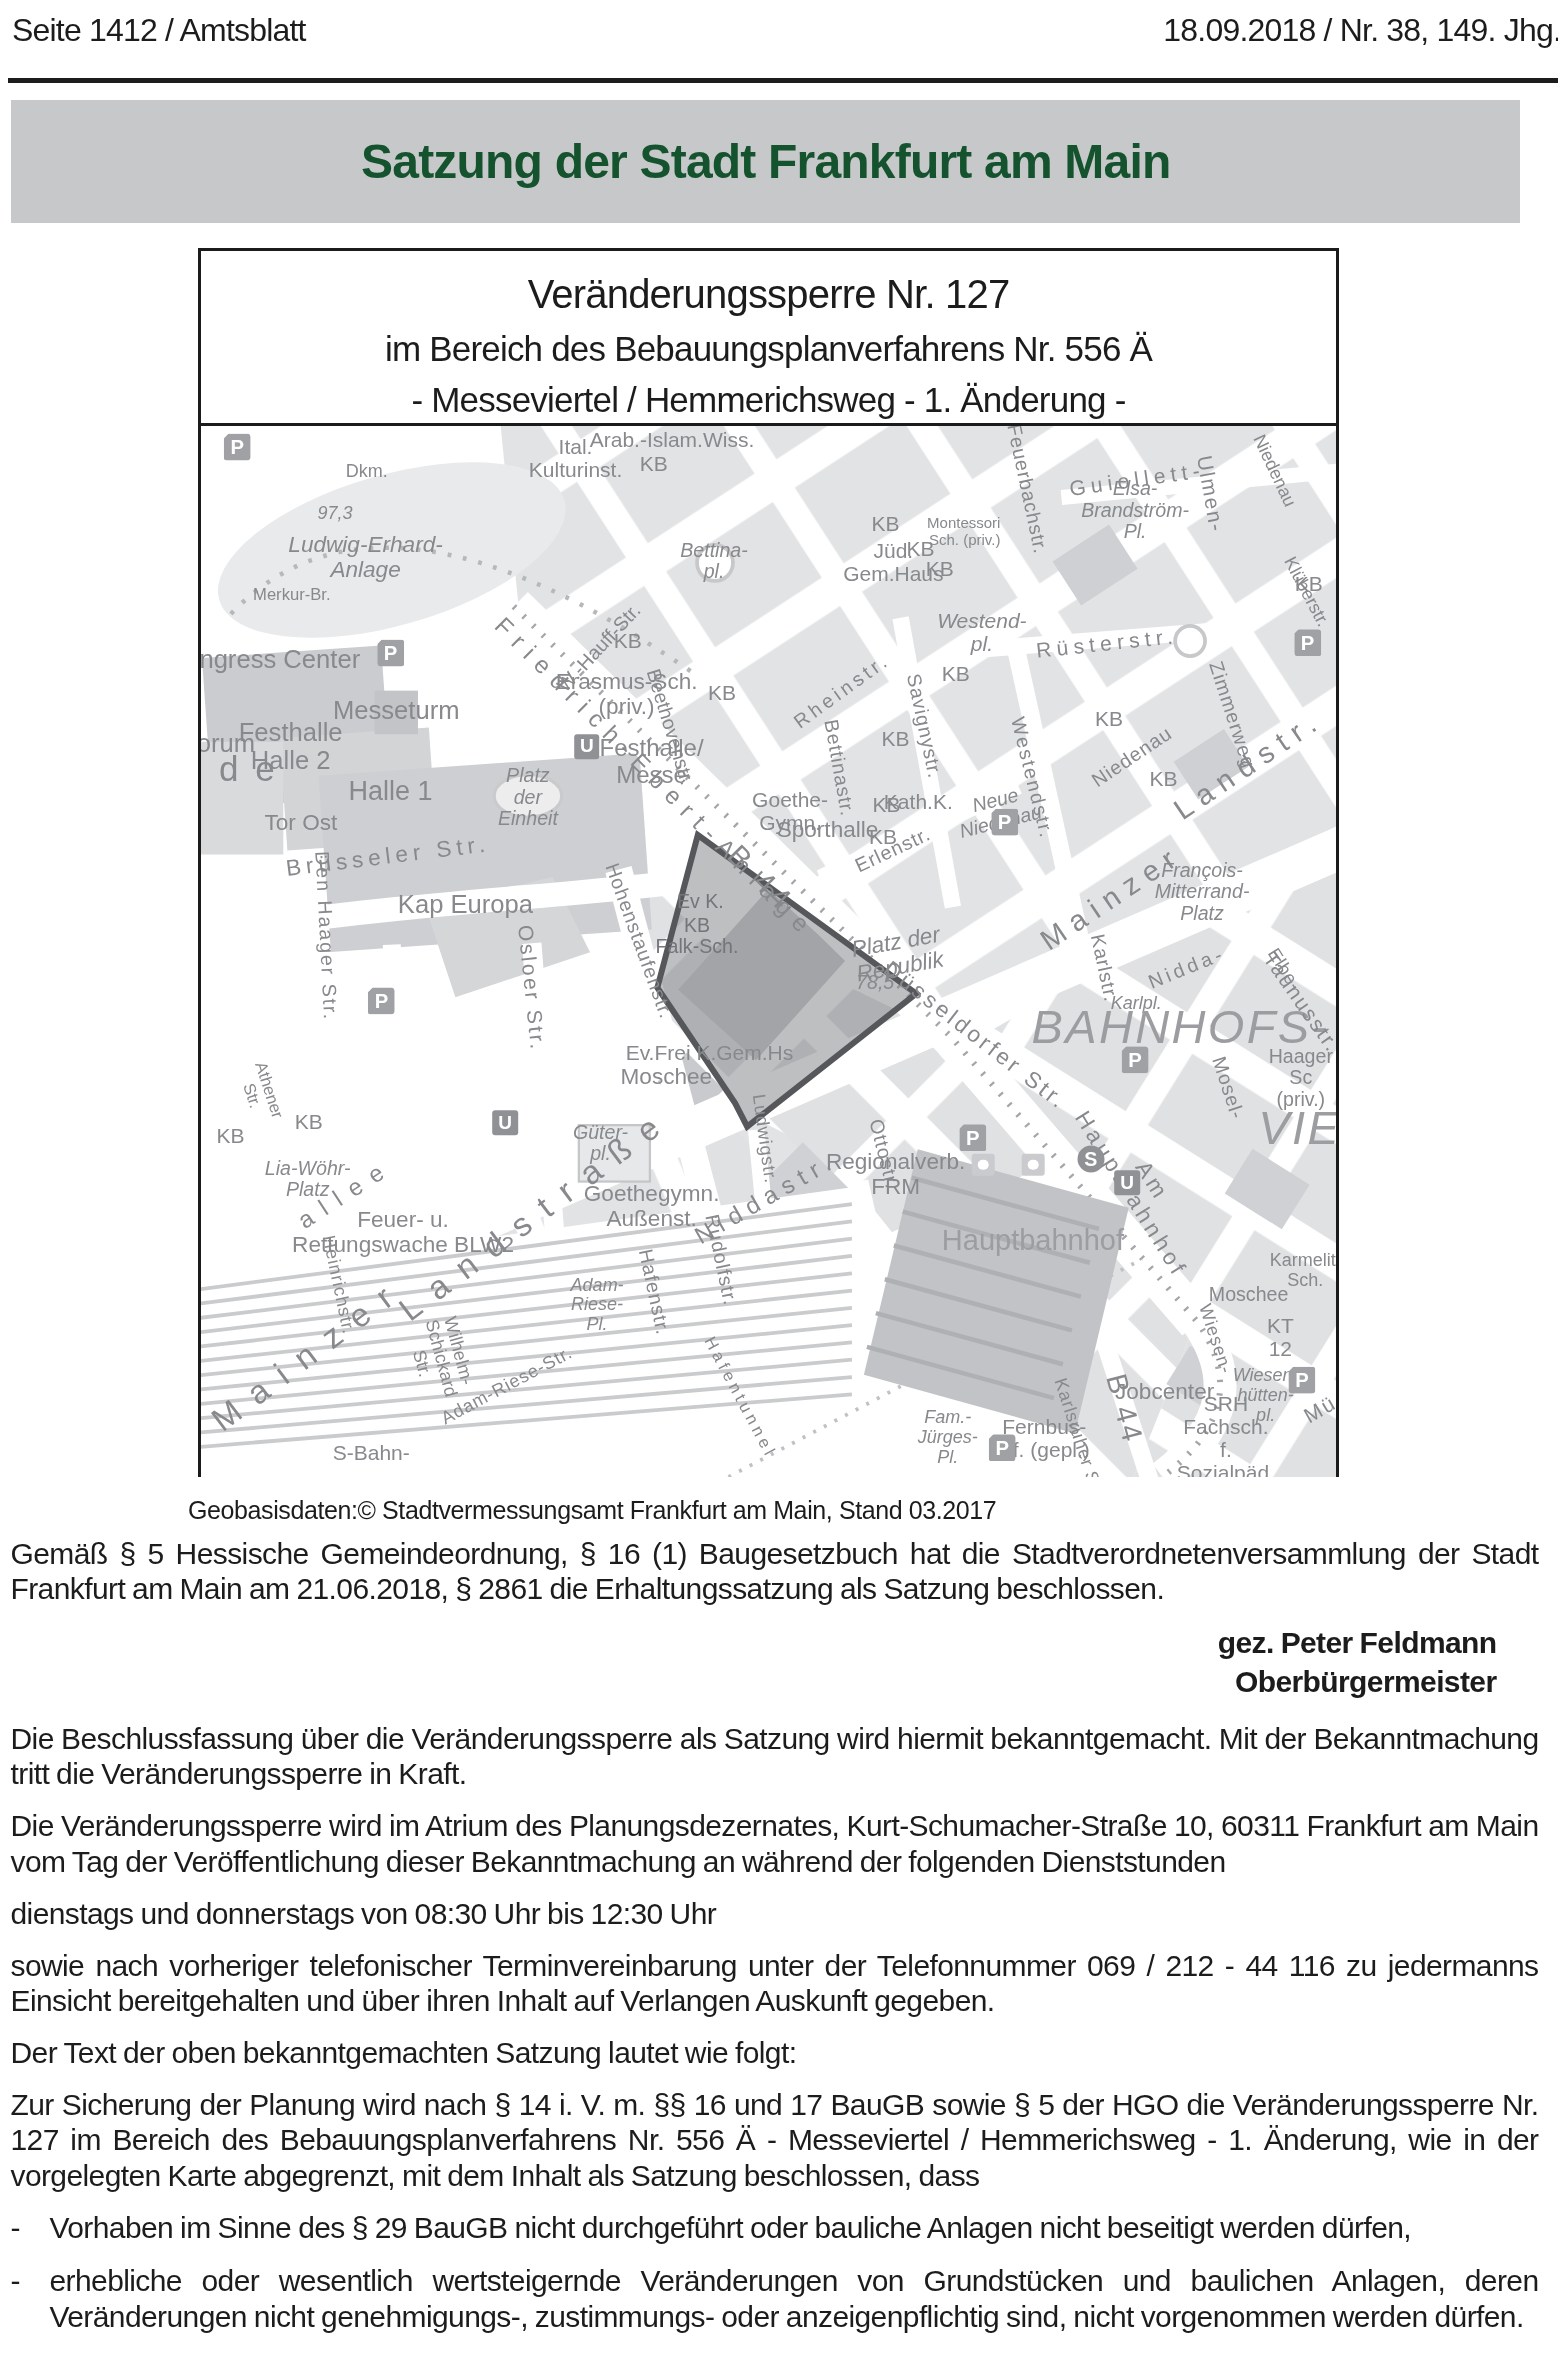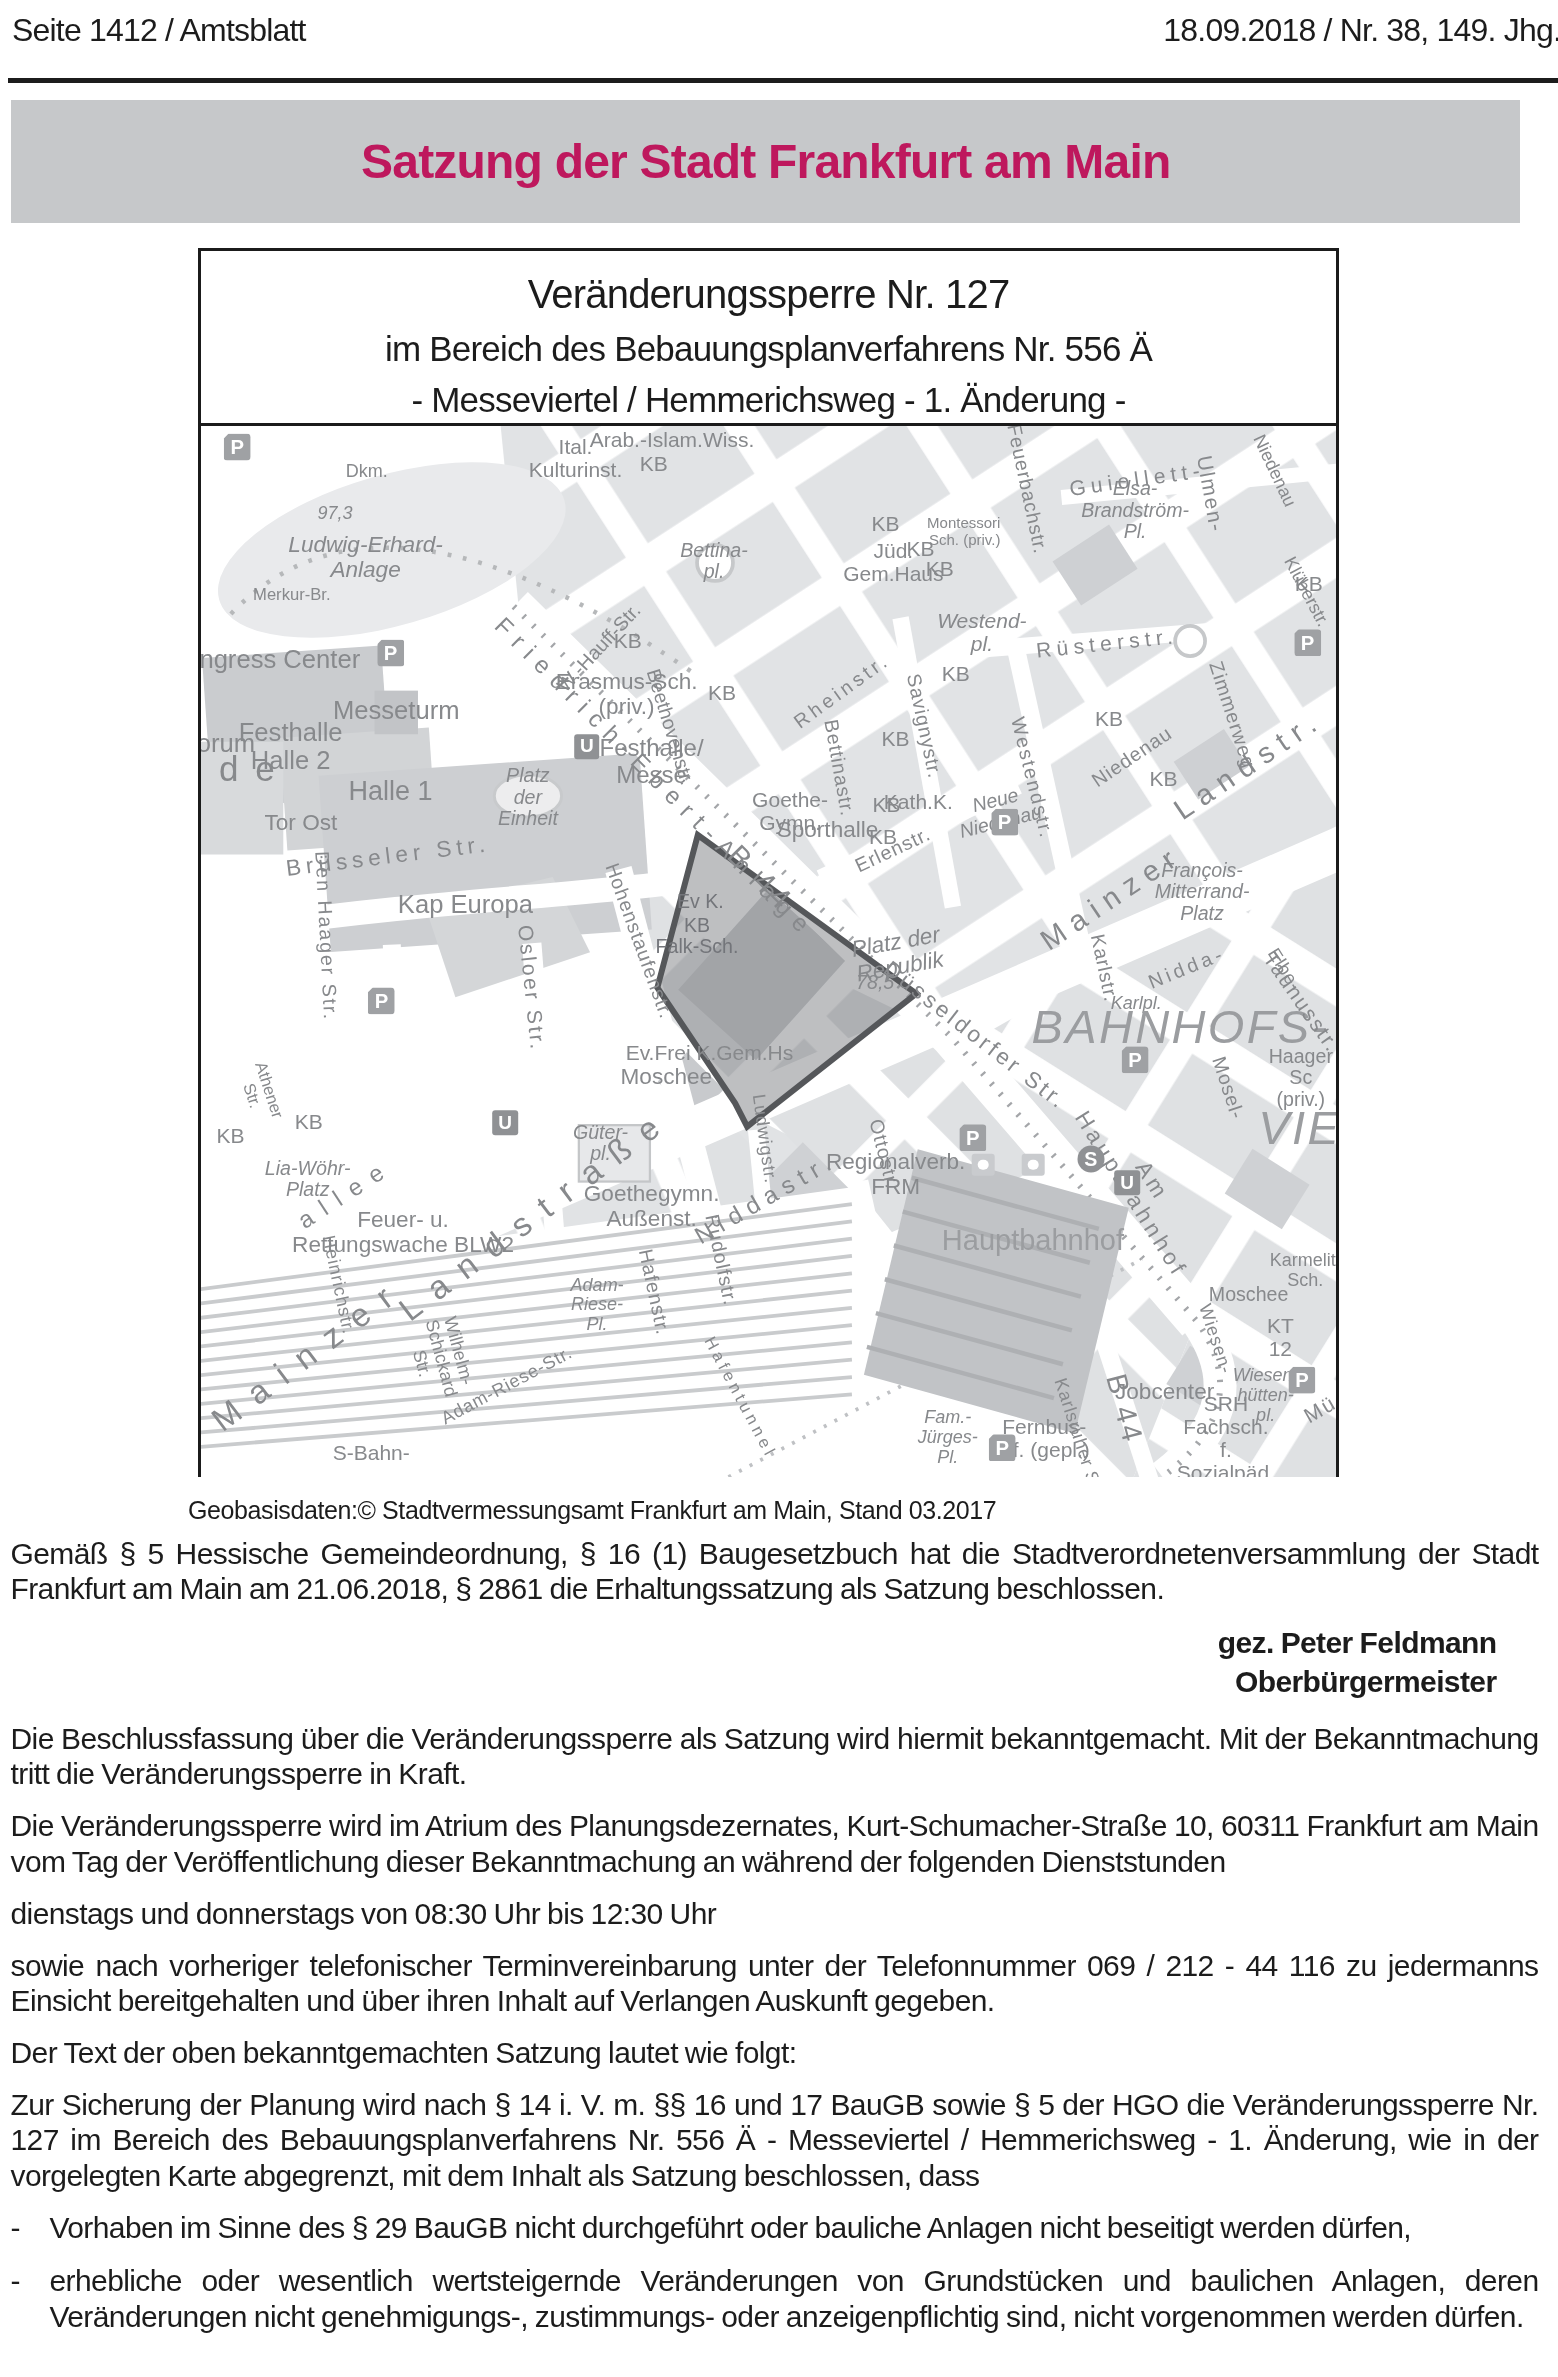--- a/index.html
+++ b/index.html
@@ -5,21 +5,21 @@
   html,body{margin:0;padding:0;background:#9b9b9b;}
   .page{position:relative;width:1558px;height:2377px;background:#ffffff;
         font-family:"Liberation Sans",sans-serif;color:#1c1c1c;overflow:hidden;margin:0 auto;padding-left:15px;}
   
   .header-row{position:absolute;top:12px;left:12px;right:12px;display:flex;
               justify-content:space-between;font-size:32px;letter-spacing:-0.8px;}
   .rule{position:absolute;top:78px;left:7.5px;right:10.5px;height:5.3px;background:#1c1c1c;}
   
   .banner{position:absolute;top:100px;left:11.3px;width:1509px;height:123px;background:#c6c8ca;
           display:flex;align-items:center;justify-content:center;}
-  .banner h1{margin:0;font-size:48px;font-weight:bold;letter-spacing:-0.8px;color:#be185d;}
+  .banner h1{margin:0;font-size:48px;font-weight:bold;letter-spacing:-0.8px;color:#14532d;}
   
   .mapframe{position:absolute;top:248px;left:198px;width:1141px;height:1229px;
             border:3.8px solid #1b1b1b;box-sizing:border-box;background:#fff;}
   .maptitle{height:172px;box-sizing:border-box;text-align:center;padding-top:21px;letter-spacing:-0.8px;}
   .mt1{font-size:40px;}
   .mt2{font-size:35px;margin-top:12px;}
   .mt3{font-size:35px;margin-top:10.5px;}
   .maparea{position:relative;height:calc(100% - 172px);border-top:3px solid #1b1b1b;
            overflow:hidden;background:#fff;}
   svg.basemap{position:absolute;left:0;top:0;width:100%;height:100%;}

